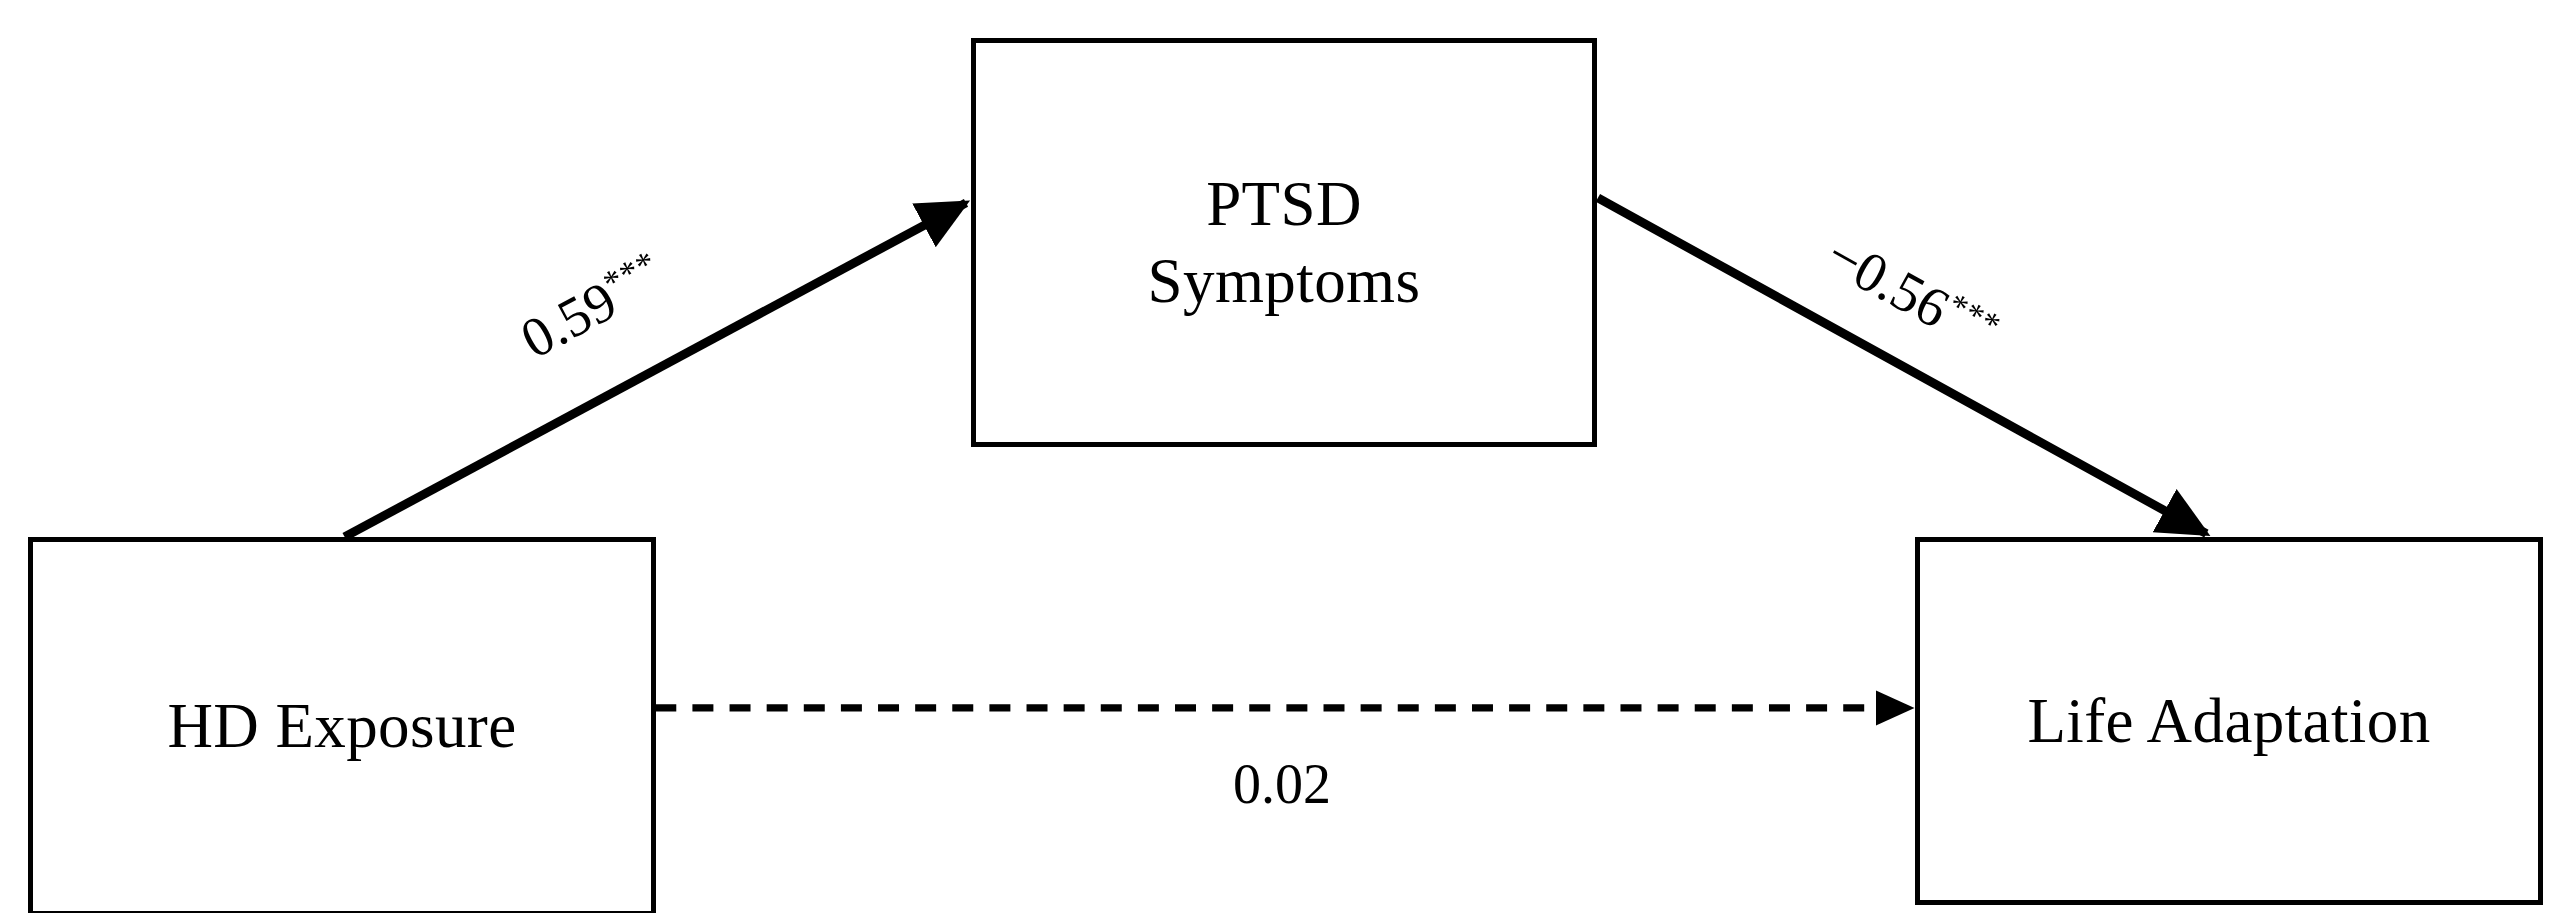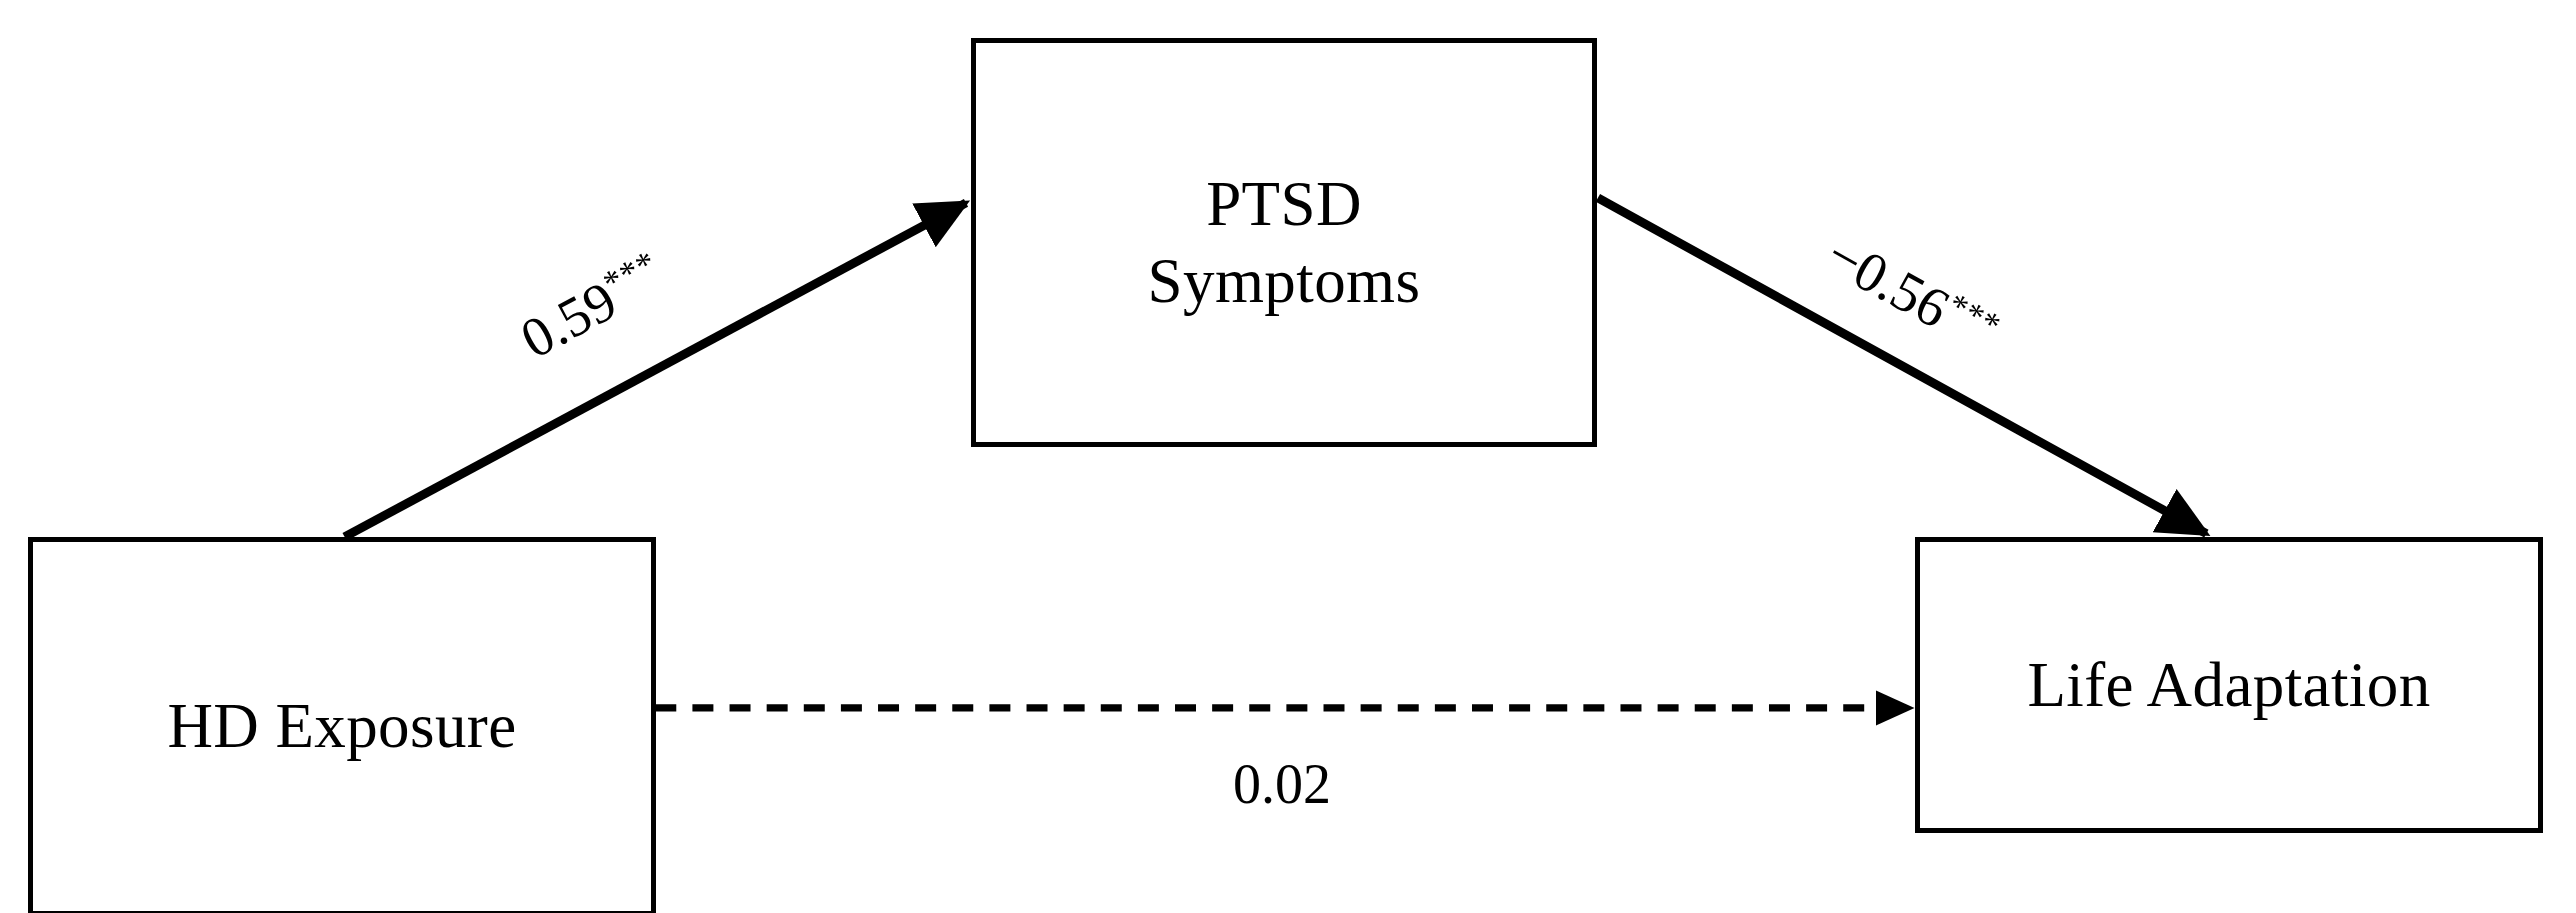--- a/index.html
+++ b/index.html
@@ -54,21 +54,21 @@
   #node-ptsd-symptoms {
     left: 971px;
     top: 38px;
     width: 626px;
     height: 409px;
   }
   #node-life-adaptation {
     left: 1915px;
     top: 537px;
     width: 628px;
-    height: 296px;
+    height: 368px;
   }
   .edge-label {
     position: absolute;
     font-family: "Liberation Serif", "DejaVu Serif", serif;
     font-size: 56px;
     line-height: 1;
     color: #000000;
     white-space: nowrap;
     transform-origin: 50% 50%;
   }

